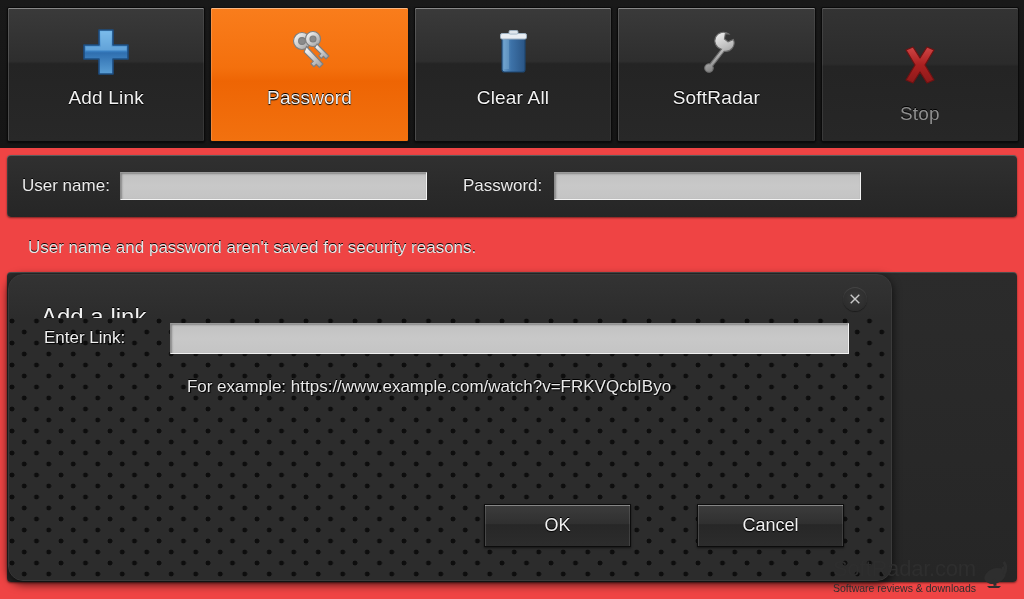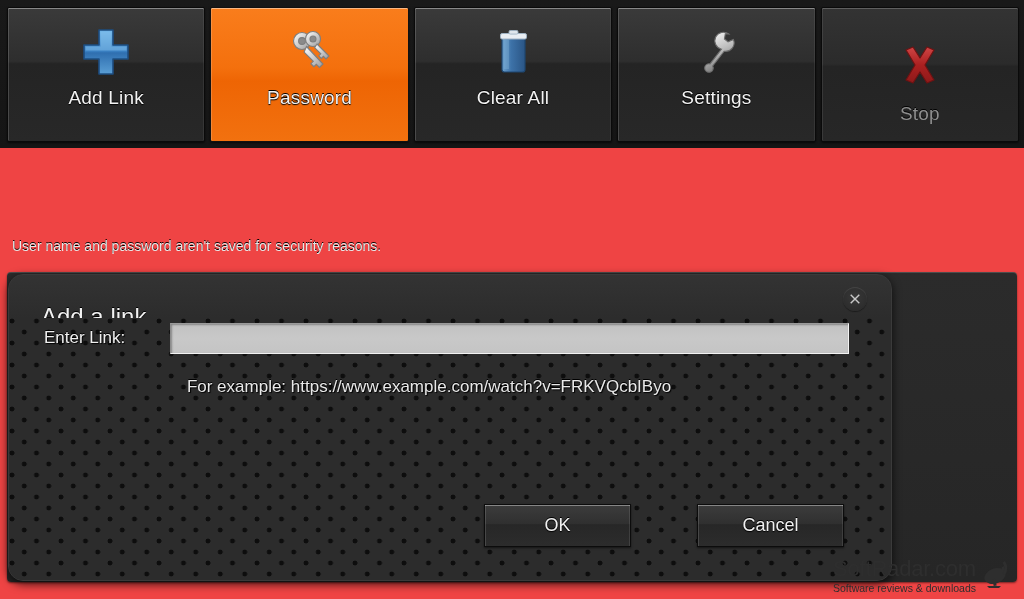--- a/index.html
+++ b/index.html
@@ -119,22 +119,22 @@
     height: 28px;
     box-sizing: border-box;
   }
   #username-label { margin-left: 15px; }
   #username-input { margin-left: 10px; width: 307px; }
   #password-label { margin-left: 36px; }
   #password-input { margin-left: 12px; width: 307px; }
 
   #security-note {
     position: absolute;
-    left: 12px; top: 238px;
-    font-size: 14px;
+    left: 28px; top: 238px;
+    font-size: 17px;
     color: #e6e6e6;
     text-shadow: 0 -1px 0 #000;
   }
 
   
   #listpanel {
     position: absolute;
     left: 7px; top: 272px;
     width: 1010px;
     height: 310px;
@@ -353,21 +353,21 @@
               <stop offset="0%" stop-color="#f2f2f2"></stop>
               <stop offset="50%" stop-color="#bdbdbd"></stop>
               <stop offset="100%" stop-color="#767676"></stop>
             </linearGradient>
           </defs>
           <g transform="rotate(38 28 28)">
             <path d="M27 6 a8.6 8.6 0 1 0 3.6 16.4 l0 18.6 a4.3 4.3 0 1 0 3.4 0 l0-18.6 A8.6 8.6 0 0 0 34 7.4 l-2.8 5.1 l-4.6 0 l-2.5-4.6 z" fill="url(#wren)" stroke="#6b6b6b" stroke-width="1.1"></path>
           </g>
         </svg>
       </span>
-      <span class="tlabel">Settings</span>
+      <span class="tlabel">SoftRadar</span>
     </div>
 
     <div class="tbtn disabled">
       <span class="ticon">
         <svg width="56" height="56" viewBox="0 0 56 56">
           <defs>
             <linearGradient id="redg" x1="0" y1="0" x2="0" y2="1">
               <stop offset="0%" stop-color="#cf4545"></stop>
               <stop offset="50%" stop-color="#ab2020"></stop>
               <stop offset="100%" stop-color="#8e1a1a"></stop>
@@ -376,20 +376,26 @@
           <g fill="url(#redg)" stroke="#6e1212" stroke-width="1.2" stroke-linejoin="round">
             <path d="M14 10 l7-3 l7 11 l7-11 l7 3 l-9 15 l9 15 l-7 3 l-7-11 l-7 11 l-7-3 l9-15 z"></path>
           </g>
         </svg>
       </span>
       <span class="tlabel">Stop</span>
     </div>
 
   </div>
 
+  <div id="credpanel">
+    <span class="fieldlabel" id="username-label">User name:</span>
+    <input class="textbox" id="username-input" type="text" value="" style="">
+    <span class="fieldlabel" id="password-label">Password:</span>
+    <input class="textbox" id="password-input" type="password" value="" style="">
+  </div>
 
   <div id="security-note">User name and password aren't saved for security reasons.</div>
 
   <div id="listpanel"></div>
 
   <div id="dialog">
 
     <div id="dialog-titlebar">
       <div id="dialog-title">Add a link</div>
       <div id="dialog-close">

